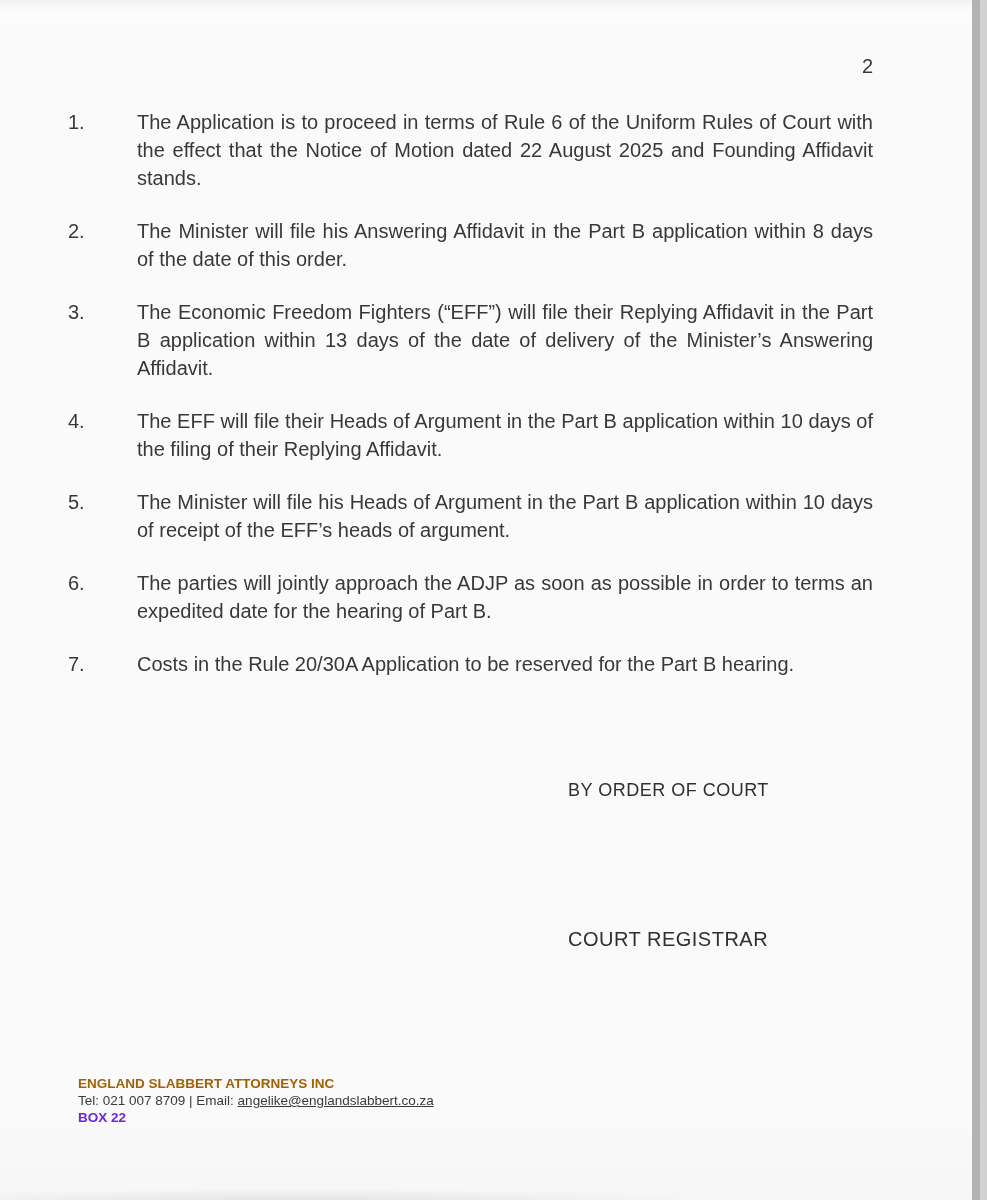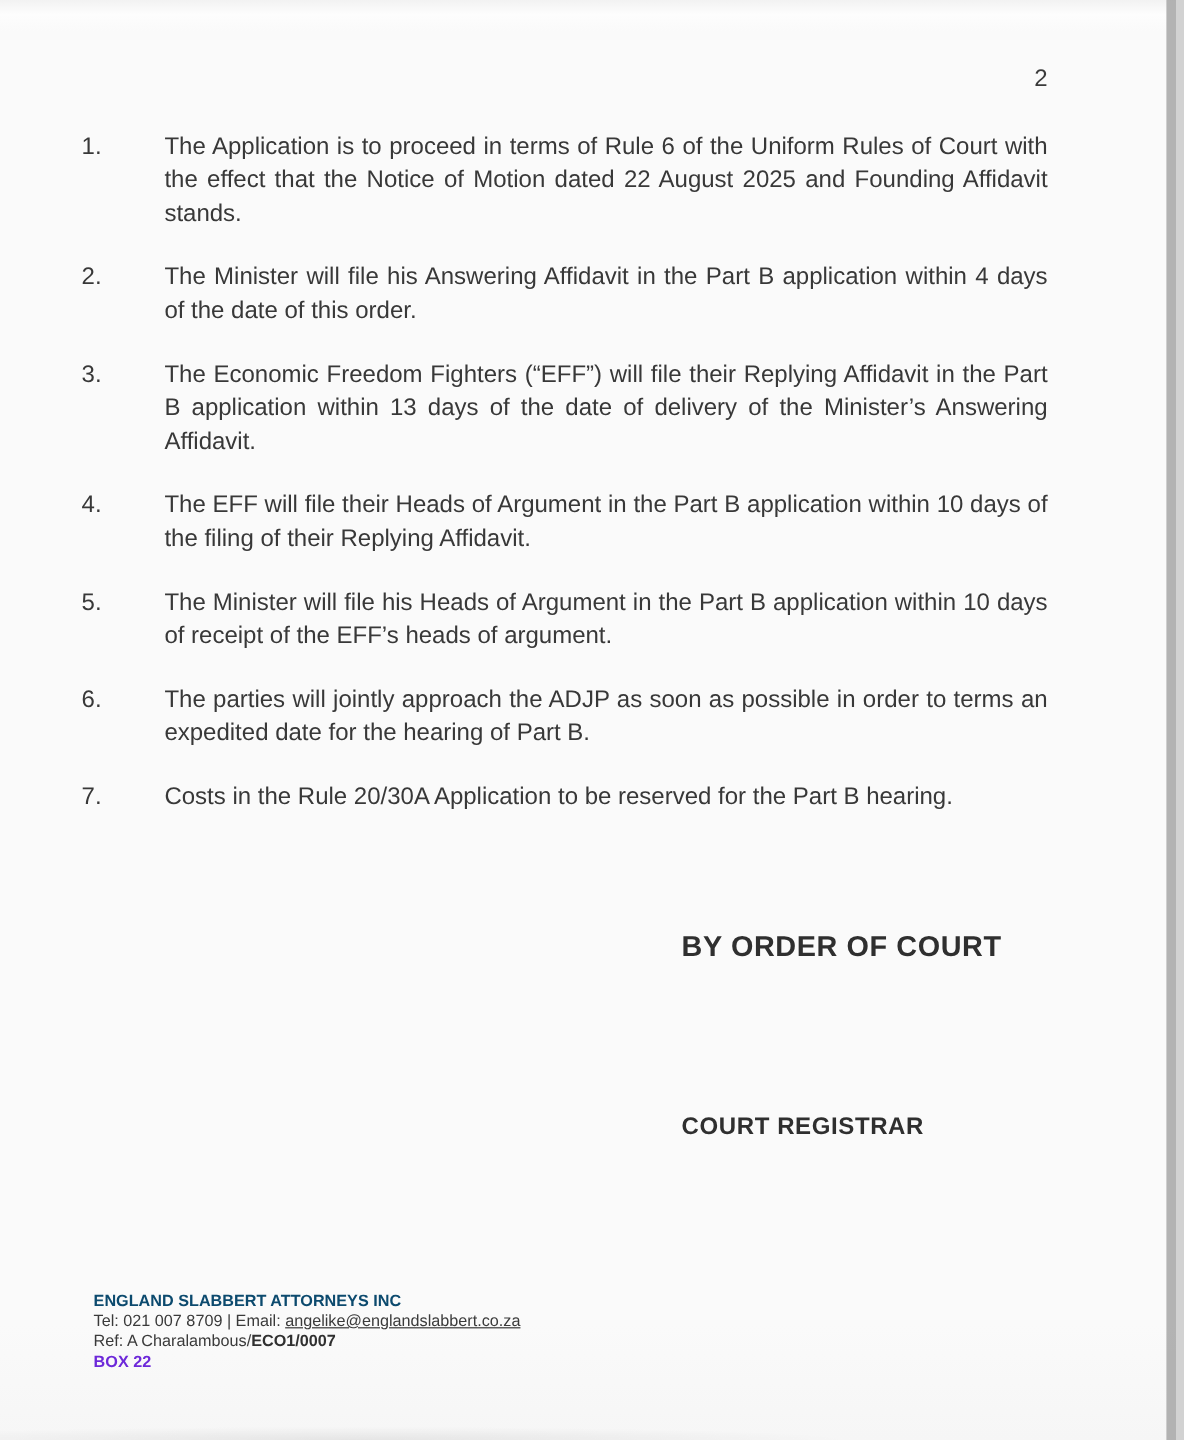--- a/index.html
+++ b/index.html
@@ -47,45 +47,45 @@
     flex: 0 0 69px; 
   }
   .order-item .text {
     flex: 1 1 auto;
     text-align: justify;
     text-justify: inter-word;
   }
   .by-order {
     margin-top: 98px;
     margin-left: 500px;
-    font-size: 24px;
+    font-size: 18px;
     line-height: 28px;
-    font-weight: bold;
+    font-weight: normal;
     color: #2f2f2f;
     letter-spacing: 0.5px;
     white-space: nowrap;
   }
   .registrar {
     margin-top: 121px;
     margin-left: 500px;
     font-size: 20px;
     line-height: 28px;
-    font-weight: bold;
+    font-weight: normal;
     color: #2f2f2f;
     letter-spacing: 0.5px;
     white-space: nowrap;
   }
   .footer {
     margin-top: 122px;
     margin-left: 10px;
     font-size: 13.5px;
     line-height: 17px;
     color: #3a3a3a;
   }
-  .footer .firm { font-weight: bold; color: #0c4a6e; }
+  .footer .firm { font-weight: bold; color: #a16207; }
   .footer .box  { font-weight: bold; color: #6d28d9; }
   .footer .ref-bold { font-weight: bold; color: #303030; }
   .footer a.email {
     color: #3a3a3a;
     text-decoration: underline;
   }
 </style>
 </head>
 <body>
 
@@ -97,21 +97,21 @@
 
   <div class="page-number">2</div>
 
   <ol class="order-list">
     <li class="order-item">
       <span class="num">1.</span>
       <span class="text">The Application is to proceed in terms of Rule 6 of the Uniform Rules of Court with the effect that the Notice of Motion dated 22 August 2025 and Founding Affidavit stands.</span>
     </li>
     <li class="order-item">
       <span class="num">2.</span>
-      <span class="text">The Minister will file his Answering Affidavit in the Part B application within 4 days of the date of this order.</span>
+      <span class="text">The Minister will file his Answering Affidavit in the Part B application within 8 days of the date of this order.</span>
     </li>
     <li class="order-item">
       <span class="num">3.</span>
       <span class="text">The Economic Freedom Fighters (“EFF”) will file their Replying Affidavit in the Part B application within 13 days of the date of delivery of the Minister’s Answering Affidavit.</span>
     </li>
     <li class="order-item">
       <span class="num">4.</span>
       <span class="text">The EFF will file their Heads of Argument in the Part B application within 10 days of the filing of their Replying Affidavit.</span>
     </li>
     <li class="order-item">
@@ -128,17 +128,16 @@
     </li>
   </ol>
 
   <div class="by-order">BY ORDER OF COURT</div>
 
   <div class="registrar">COURT REGISTRAR</div>
 
   <div class="footer">
     <div class="firm">ENGLAND SLABBERT ATTORNEYS INC</div>
     <div class="tel"><span>Tel: 021 007 8709 | Email: </span><a class="email" href="#">angelike@englandslabbert.co.za</a></div>
-    <div class="ref"><span>Ref: A Charalambous/</span><span class="ref-bold">ECO1/0007</span></div>
     <div class="box">BOX 22</div>
   </div>
 
 </div>
 
 </body></html>

